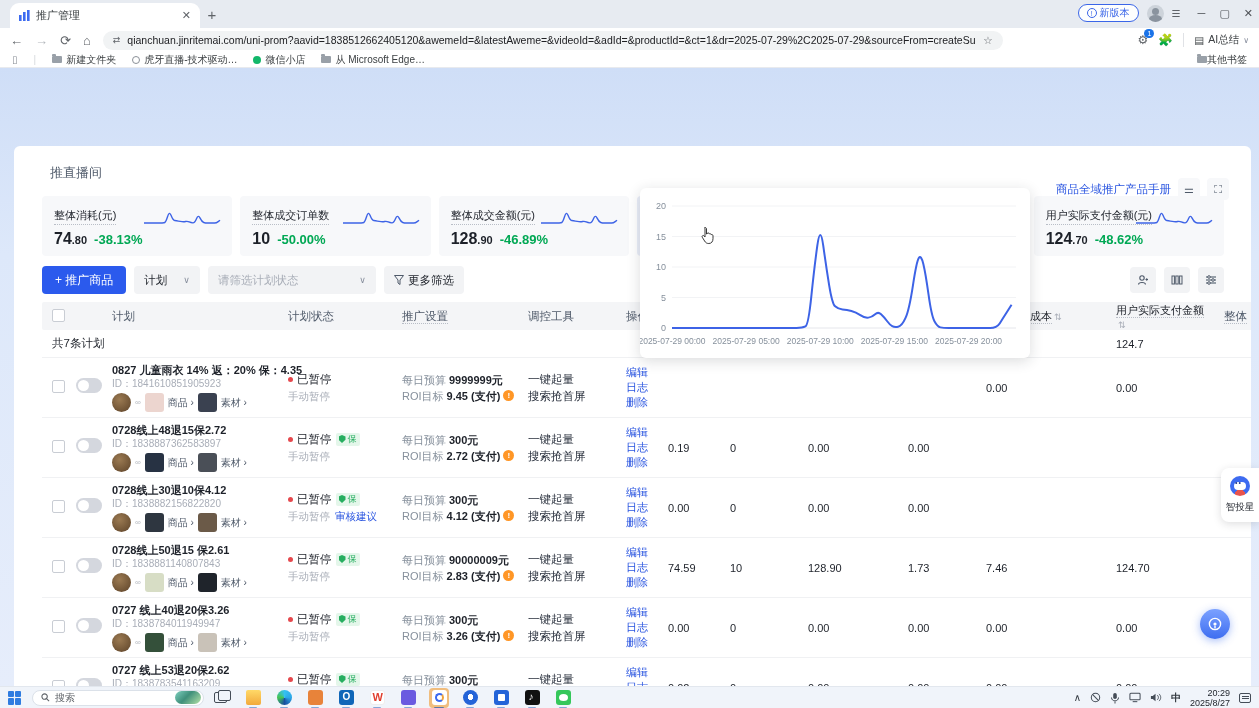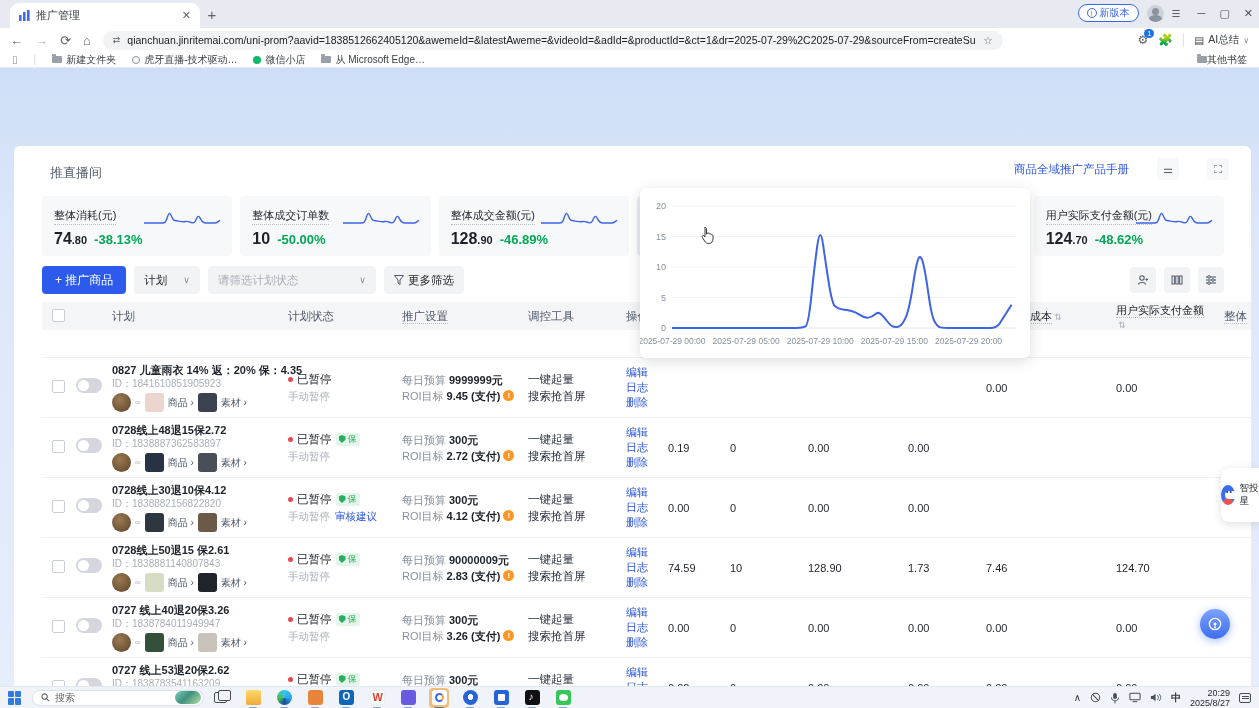--- a/index.html
+++ b/index.html
@@ -37,21 +37,21 @@
   .ic-shop{width:8px;height:8px;border-radius:50%;background:#12b76a;display:inline-block;}
   .bm-right{margin-left:auto;display:flex;align-items:center;}
   .bm-sep{color:#d5d8dc;}
 
   
   .page{position:absolute;left:0;top:68px;width:1259px;height:618px;background:linear-gradient(180deg,#cfdef7 0%,#dde8fa 30%,#e6edfb 100%);}
   .panel{position:absolute;left:14px;top:78px;width:1237px;height:600px;background:#fff;border-radius:6px;overflow:hidden;}
   .nav-tabs{position:absolute;left:36px;top:18px;display:flex;gap:26px;font-size:13px;flex-direction:column;}
   .nav-tab{color:#4e5969;cursor:default;}
   .nav-tab.active{color:#7f1d1d;font-weight:bold;}
-  .head-right{position:absolute;right:22px;top:12px;display:flex;align-items:center;gap:28px;}
+  .head-right{position:absolute;right:22px;top:32px;display:flex;align-items:center;gap:7px;}
   .manual-link{color:#2a55e0;font-size:11.5px;}
   .head-icon-btn{width:22px;height:22px;border-radius:4px;display:flex;align-items:center;justify-content:center;color:#4e5969;background:#f7f8fa;font-size:11px;}
 
   .cards{position:absolute;left:28px;top:50px;width:1182px;display:flex;gap:8px;}
   .card{flex:1;height:60px;background:#f7f8fa;border-radius:4px;padding:9px 12px;position:relative;}
   .card.hl{background:#e9edf8;}
   .card-label{font-size:11px;color:#1d2129;border-bottom:1px dotted #b9bec7;display:inline-block;padding-bottom:1px;}
   .card-valrow{position:absolute;left:12px;bottom:8px;display:flex;align-items:baseline;gap:7px;}
   .card-val{font-size:16px;font-weight:bold;color:#1d2129;}
   .card-dec{font-size:11px;font-weight:bold;}
@@ -109,21 +109,21 @@
   .set-line b{color:#1d2129;}
   .info-i{width:11px;height:11px;border-radius:50%;background:#ff9626;color:#fff;font-size:8px;display:inline-flex;align-items:center;justify-content:center;font-weight:bold;flex:none;}
   .tool-line{font-size:11.5px;color:#272e3b;line-height:17px;white-space:nowrap;}
   .act-link{display:block;font-size:11px;color:#2a55e0;line-height:15px;}
   .sum-label{width:244px;flex:none;padding-left:10px;}
 
   
   .chart-popup{position:absolute;left:640px;top:120px;width:390px;height:170px;background:#fff;border-radius:6px;box-shadow:0 3px 14px rgba(31,35,41,.16);z-index:30;}
 
   
-  .zhitouxing{position:absolute;right:0;top:400px;width:38px;height:54px;background:#fff;border-radius:8px 0 0 8px;box-shadow:0 2px 8px rgba(31,35,41,.15);display:flex;flex-direction:row;align-items:center;justify-content:center;gap:5px;z-index:25;}
+  .zhitouxing{position:absolute;right:0;top:400px;width:38px;height:54px;background:#fff;border-radius:8px 0 0 8px;box-shadow:0 2px 8px rgba(31,35,41,.15);display:flex;flex-direction:column;align-items:center;justify-content:center;gap:5px;z-index:25;}
   .robot{width:20px;height:20px;border-radius:50%;background:conic-gradient(#3d6bf0 0 40%, #e8544d 40% 60%, #3d6bf0 60% 100%);position:relative;}
   .robot::before{content:"";position:absolute;left:4px;top:6px;width:12px;height:8px;border-radius:4px;background:#fff;}
   .robot::after{content:"••";position:absolute;left:5px;top:3px;font-size:7px;color:#203a8f;letter-spacing:1px;}
   .ztx-label{font-size:9.5px;color:#1d2129;}
   .float-help{position:absolute;left:1200px;top:541px;width:30px;height:30px;border-radius:50%;background:linear-gradient(180deg,#7ba1ff,#3e6ef0);box-shadow:0 2px 8px rgba(62,110,240,.45);display:flex;align-items:center;justify-content:center;z-index:25;}
   .cursor-hand{position:absolute;left:700px;top:158px;z-index:60;}
 
   
   .taskbar{position:absolute;left:0;top:686px;width:1259px;height:22px;background:#f0f4fa;border-top:1px solid #e2e7ee;display:flex;align-items:center;padding:0 8px;gap:10px;}
   .start{width:14px;height:14px;display:grid;grid-template-columns:6px 6px;grid-gap:1px;}
@@ -373,20 +373,21 @@
           <div class="c-m c-m1"></div>
           <div class="c-m c-m2"></div>
           <div class="c-m c-m3"></div>
           <div class="c-m c-m4"></div>
           <div class="c-m c-m5"><span class="hdr-dotted">成交订单成本</span><span class="sort">⇅</span></div>
           <div class="c-m c-m6"><span class="hdr-dotted">用户实际支付金额</span><span class="sort">⇅</span></div>
           <div class="c-last"><span class="hdr-dotted">整体</span></div>
         </div>
 
         <div class="trow tsum">
+          <div class="sum-label">共7条计划</div>
           <div class="c-status"></div>
             <div class="c-setting"></div>
             <div class="c-tools"></div>
             <div class="c-action"></div>
           <div class="c-m c-m1"></div>
           <div class="c-m c-m2"></div>
           <div class="c-m c-m3"></div>
           <div class="c-m c-m4"></div>
           <div class="c-m c-m5">7.48</div>
           <div class="c-m c-m6">124.7</div>

